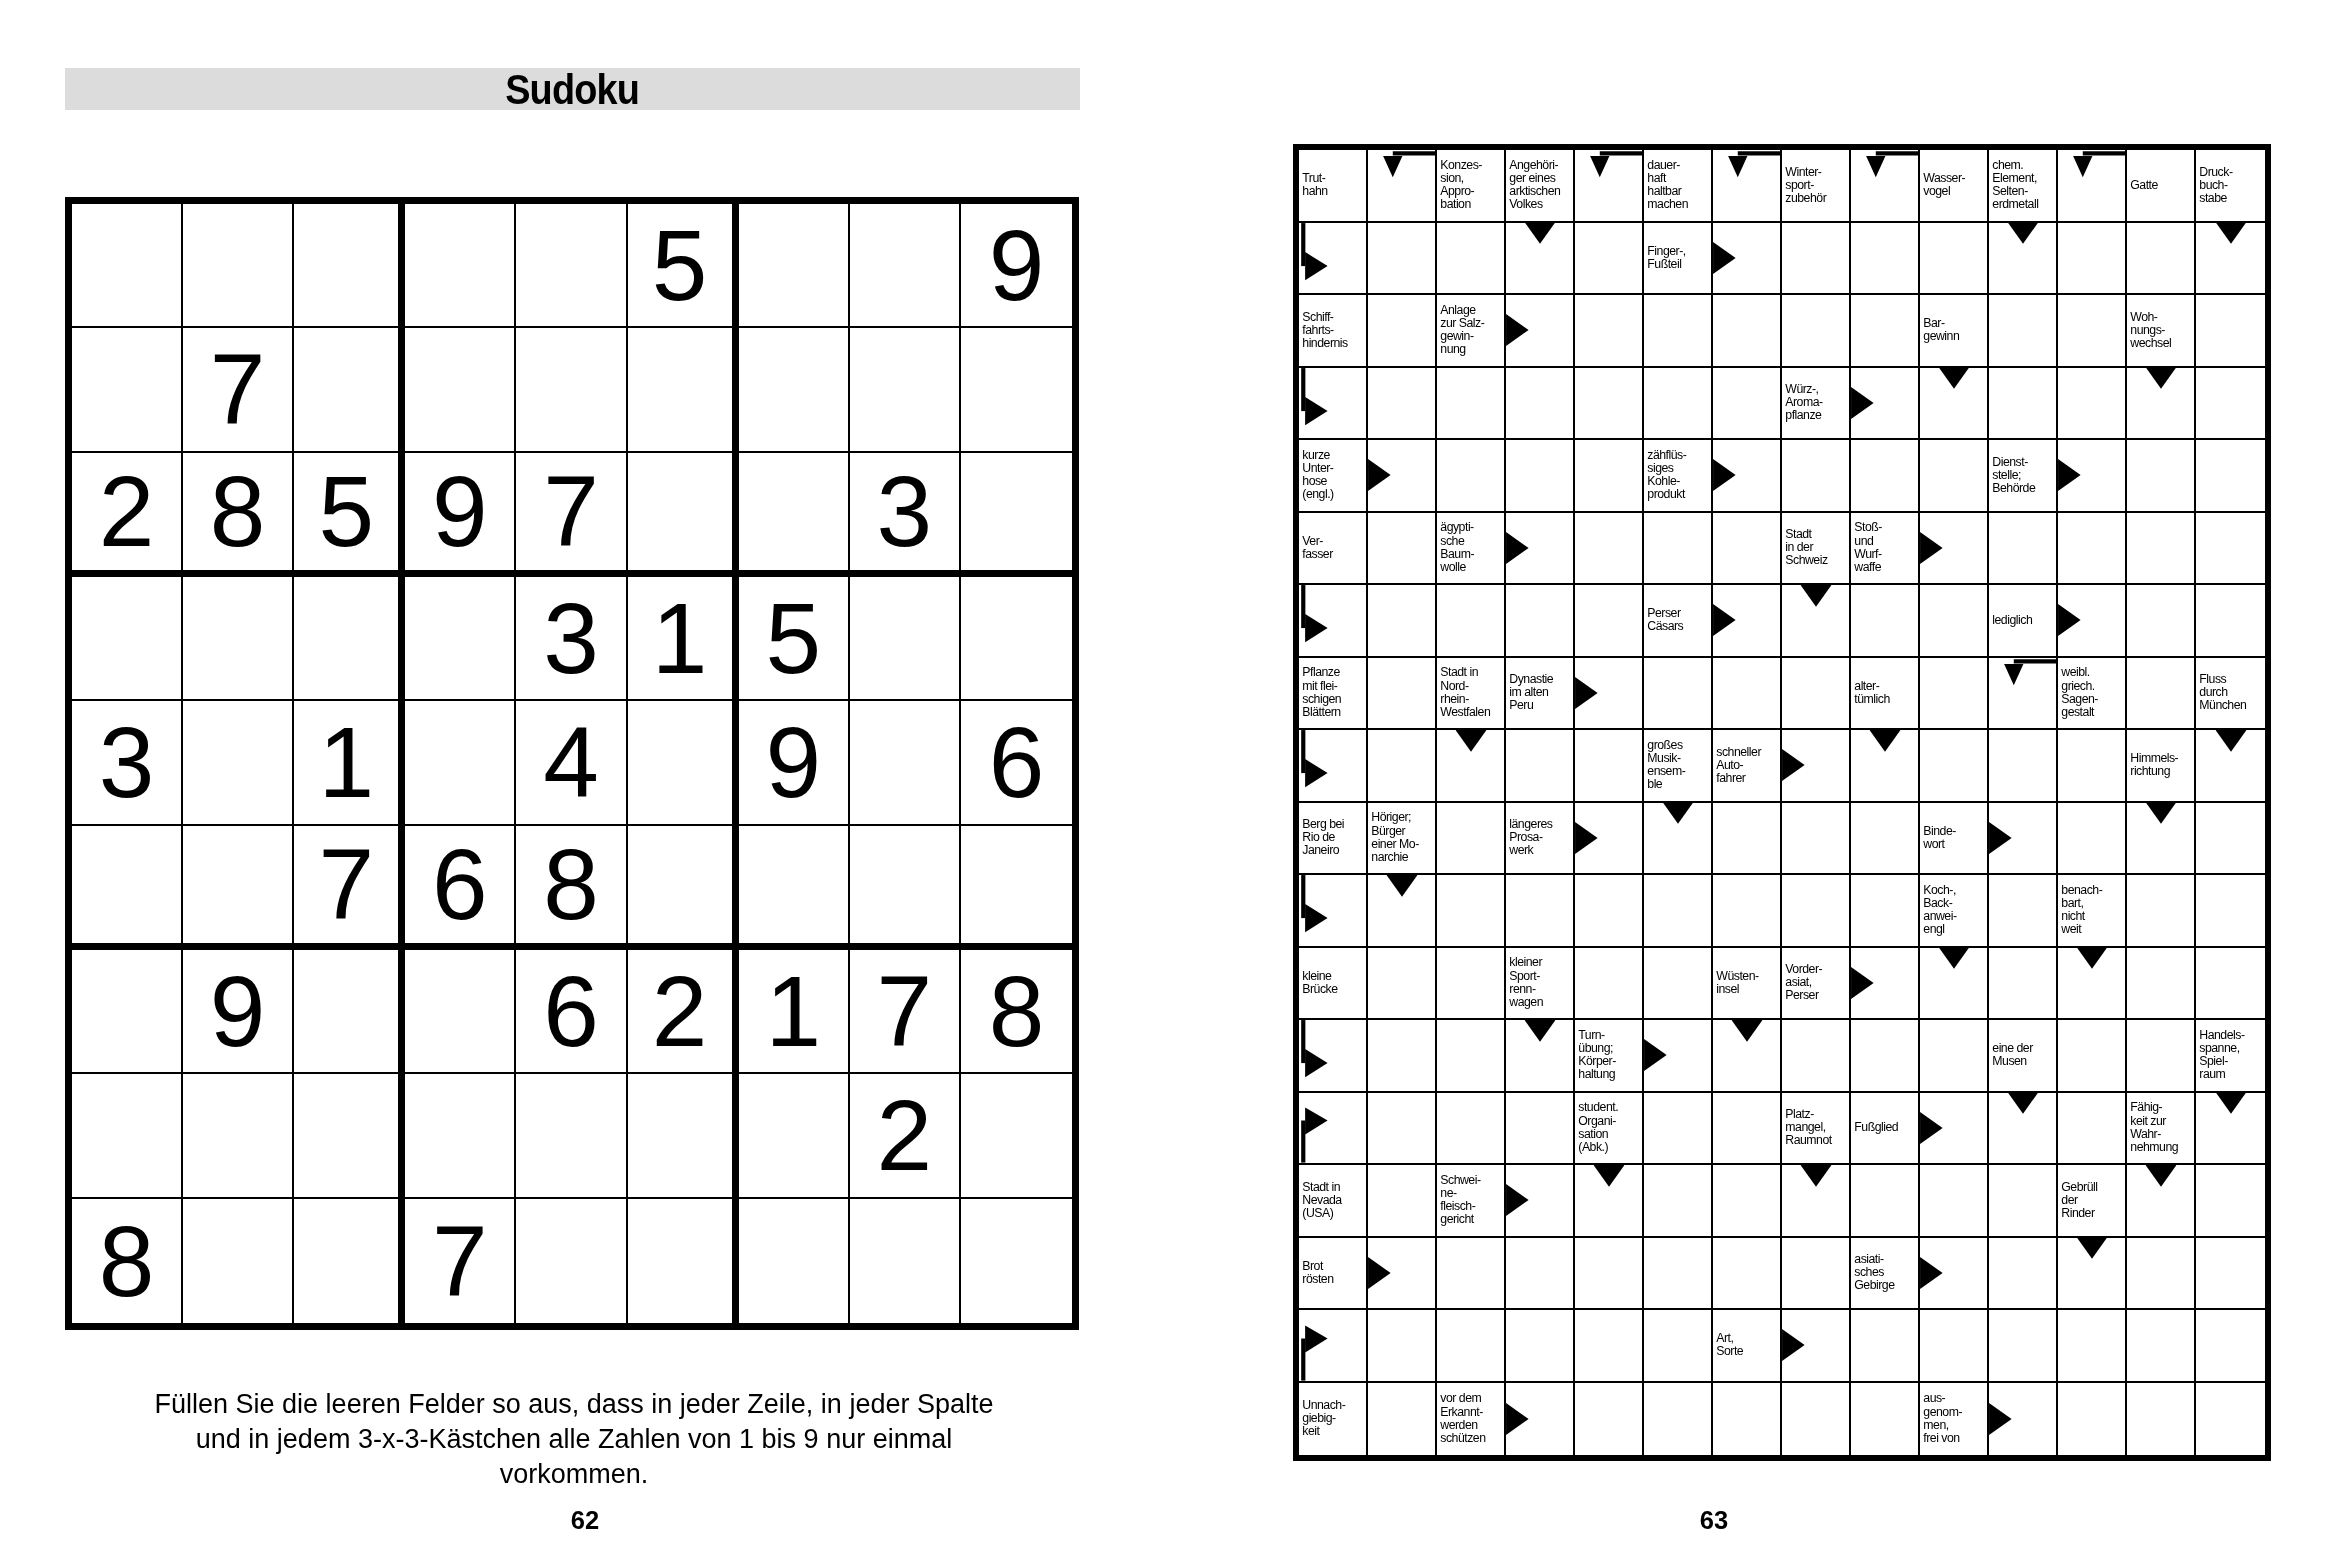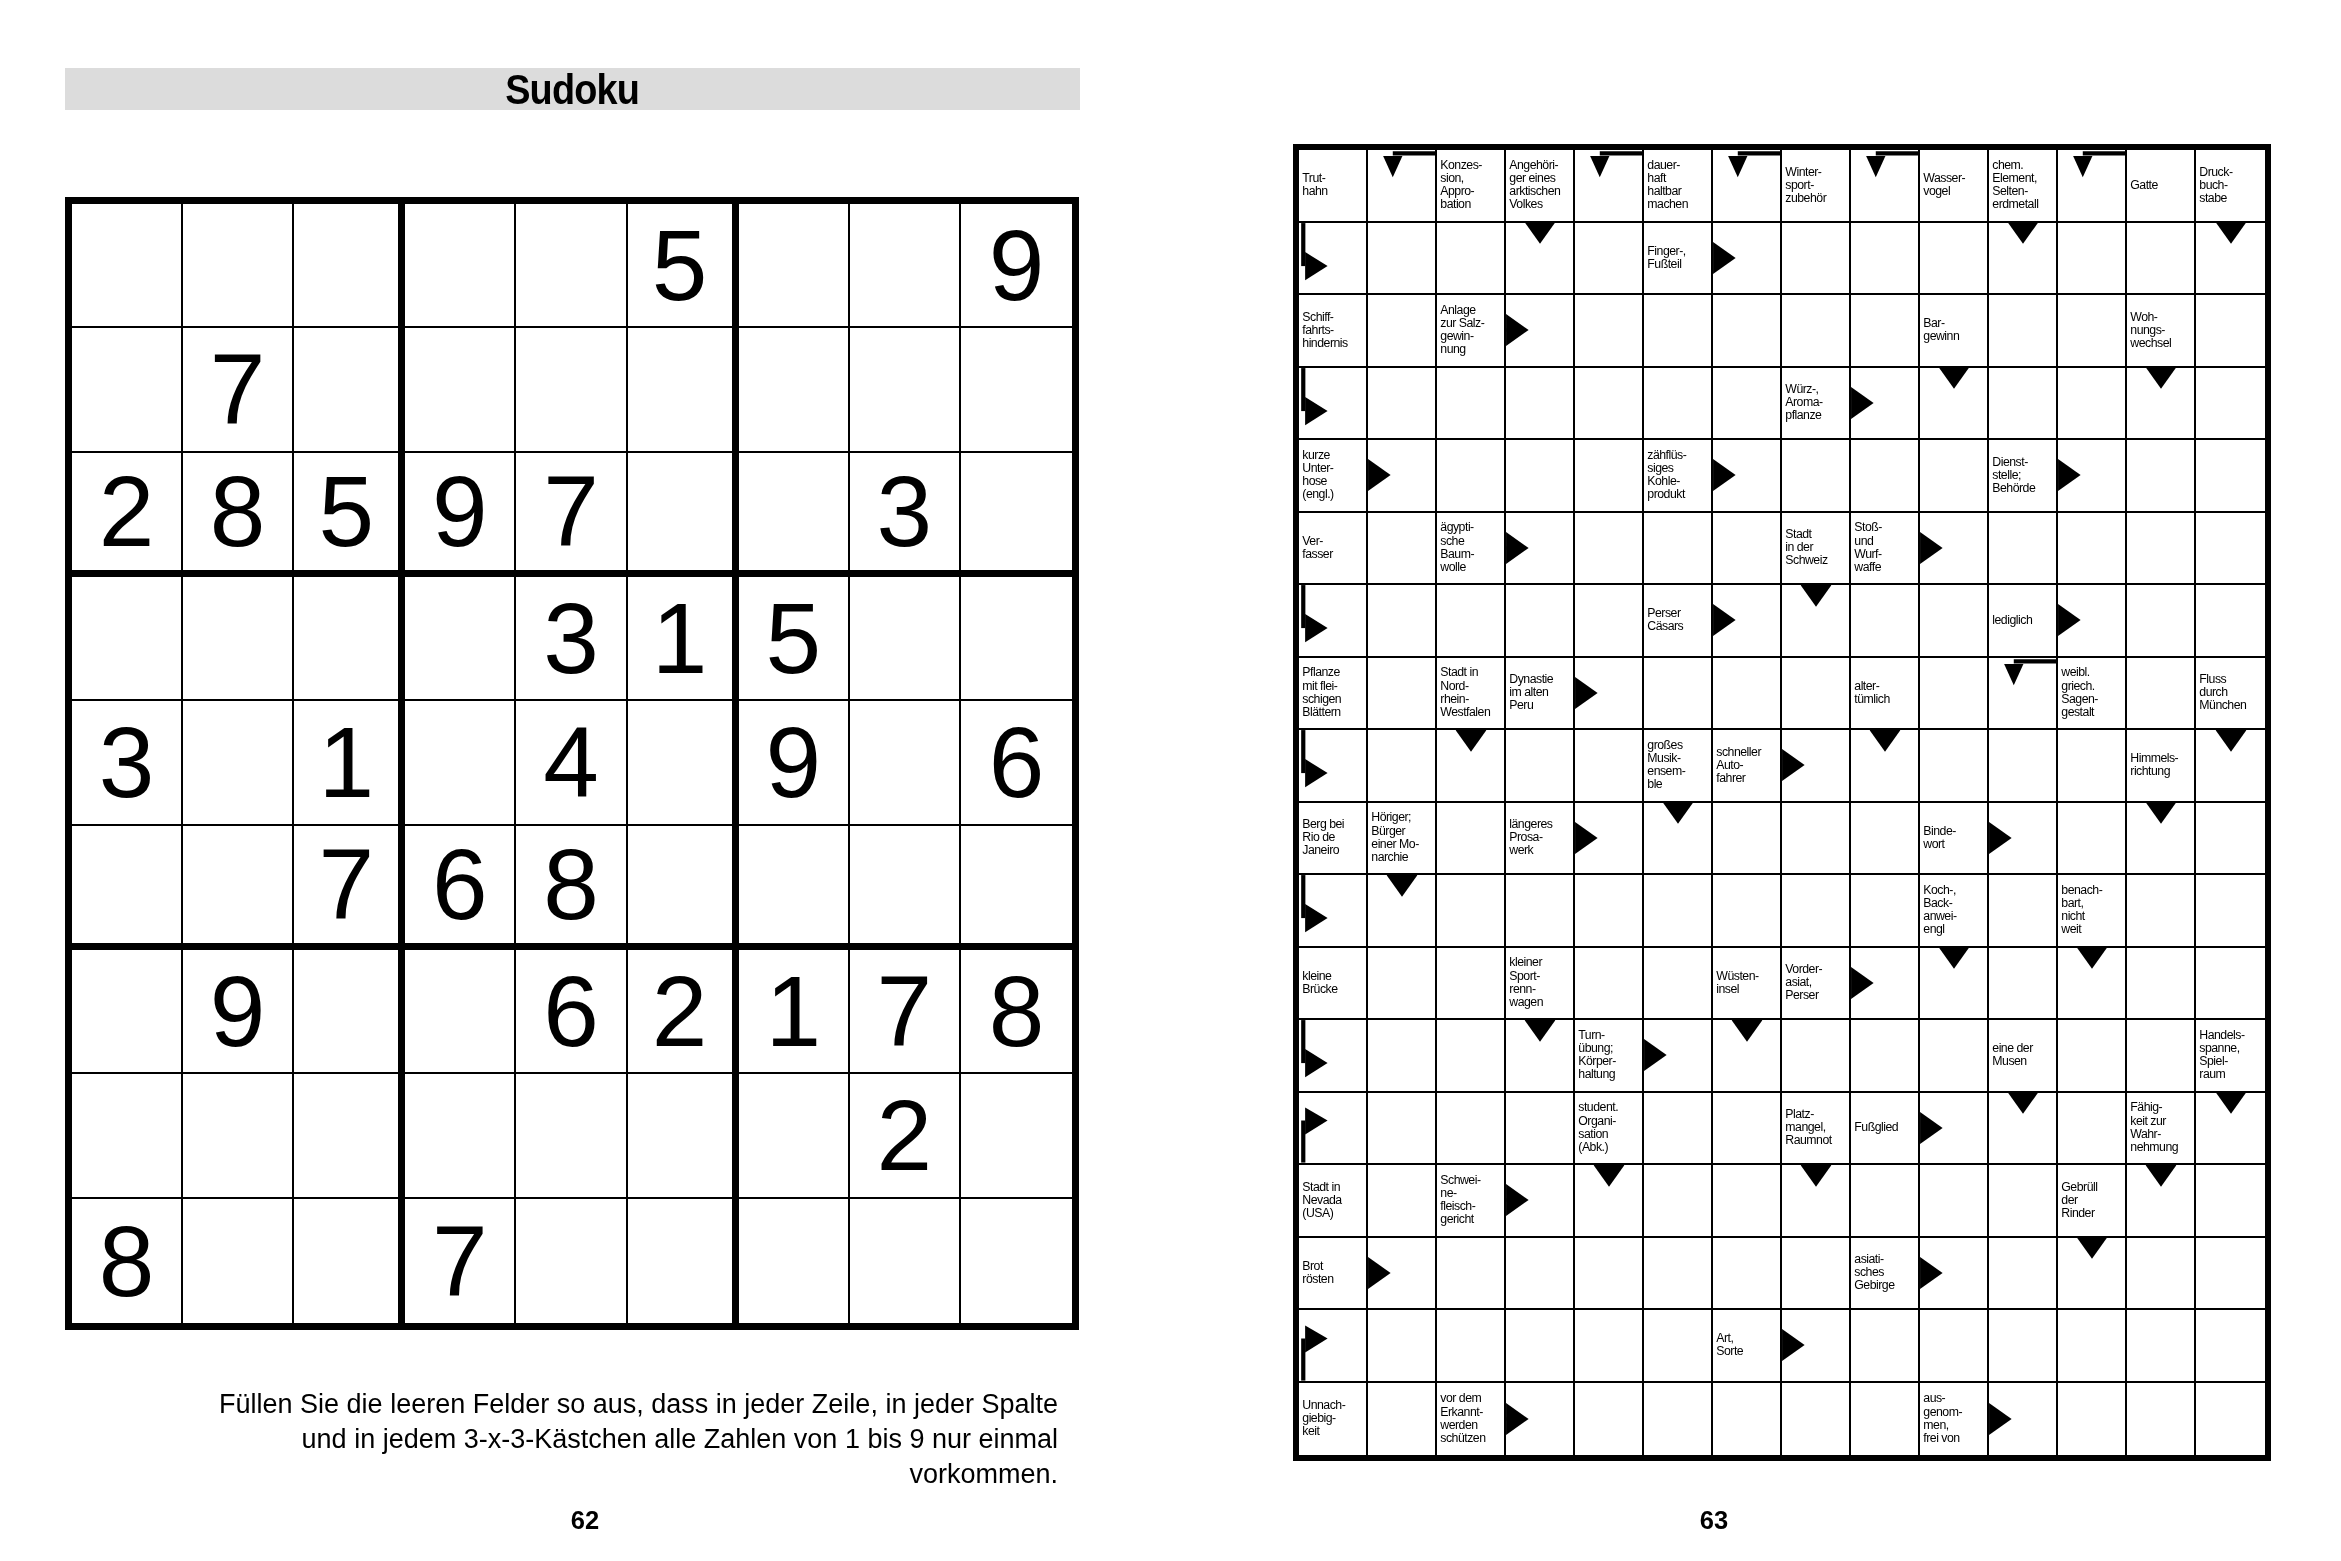--- a/index.html
+++ b/index.html
@@ -16,21 +16,21 @@
   #sudoku-grid{position:absolute;left:65px;top:197px;width:1014px;height:1133px;
     border:7px solid #000;box-sizing:border-box;background:#fff;
     display:grid;grid-template-columns:repeat(9,1fr);grid-template-rows:repeat(9,1fr);}
   .su-cell{border-right:2.4px solid #000;border-bottom:2.4px solid #000;
     display:flex;align-items:center;justify-content:center;font-size:100px;line-height:1;}
   .su-cell.tr{border-right-width:7px;}
   .su-cell.tb{border-bottom-width:7px;}
   .su-cell.lr{border-right:none;}
   .su-cell.lb{border-bottom:none;}
 
-  #instructions{position:absolute;left:90px;top:1387px;width:968px;text-align:right;
+  #instructions{position:absolute;left:90px;top:1387px;width:968px;text-align:center;
     font-size:27px;line-height:1.30;white-space:pre-line;}
   .page-num{position:absolute;width:104px;text-align:center;font-weight:bold;font-size:25.5px;margin-top:12px;}
   #pn-left{left:533px;top:1494px;}
   #pn-right{left:1662px;top:1494px;}
 
   
   #crossword{position:absolute;left:1293px;top:144px;width:978px;height:1317px;
     border:6.1px solid #000;box-sizing:border-box;background:#fff;
     display:grid;grid-template-columns:repeat(14,1fr);grid-template-rows:repeat(18,1fr);}
   .cw-cell{position:relative;border-right:2.4px solid #000;border-bottom:2.4px solid #000;}

